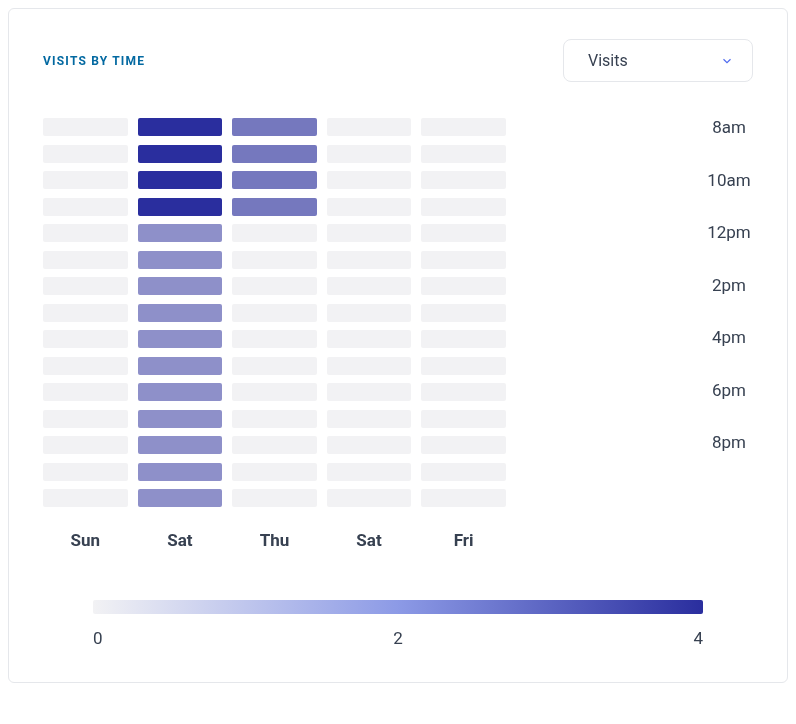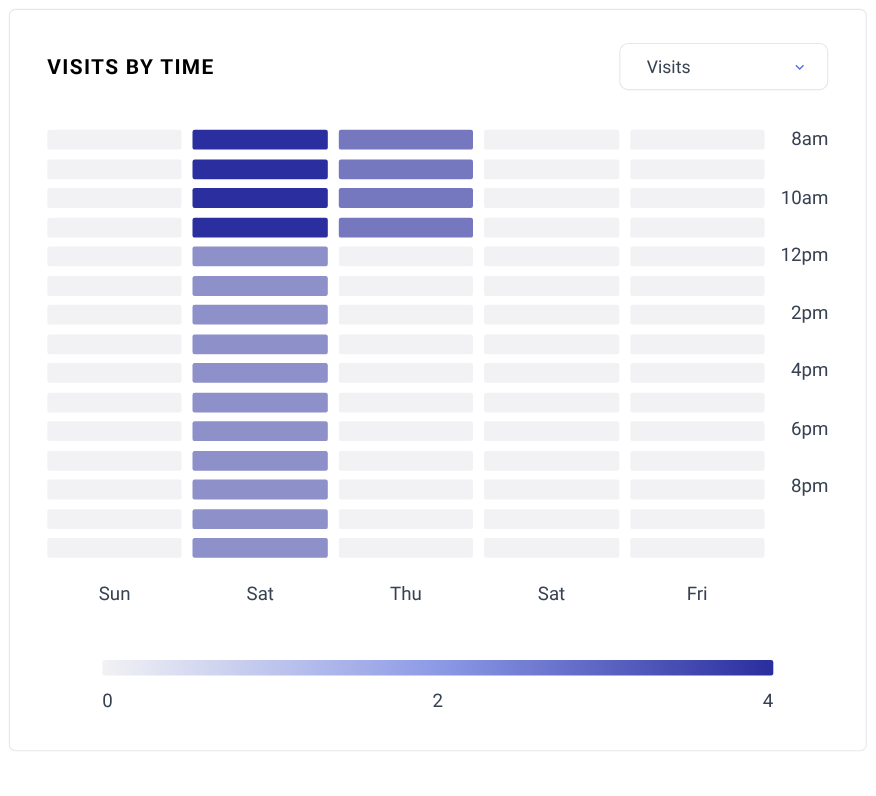--- a/index.html
+++ b/index.html
@@ -15,24 +15,24 @@
     background: #fff;
     padding: 30px 34px 34px 34px;
   }
   .header {
     display: flex;
     justify-content: space-between;
     align-items: center;
     margin-bottom: 36px;
   }
   .title {
-    font-size: 19px;
+    font-size: 12px;
     font-weight: 700;
     letter-spacing: 1.2px;
-    color: #000000;
+    color: #0369a1;
     text-transform: uppercase;
   }
   .dropdown {
     display: flex;
     align-items: center;
     justify-content: space-between;
     border: 1px solid #E5E7EB;
     border-radius: 8px;
     padding: 11px 18px 11px 24px;
     min-width: 190px;
@@ -42,22 +42,23 @@
   }
   .dropdown svg { width: 14px; height: 14px; stroke: #4F6BEF; stroke-width: 2; fill: none; }
 
   .heatmap-area {
     display: flex;
     align-items: flex-start;
   }
   .grid {
     flex: 1;
     display: grid;
-    grid-template-columns: repeat(5, 1fr);
+    grid-template-columns: repeat(7, 1fr);
     column-gap: 10px;
+    font-weight: bold;
   }
   .col {
     display: flex;
     flex-direction: column;
   }
   .cell {
     height: 18px;
     margin-bottom: 8.5px;
     border-radius: 2px;
   }
@@ -65,20 +66,21 @@
     text-align: center;
     font-size: 17px;
     color: #374151;
     margin-top: 14px;
   }
   .ylabels {
     width: 58px;
     padding-left: 10px;
     display: flex;
     flex-direction: column;
+    align-items: center;
   }
   .ylabel {
     height: 52.5px;
     line-height: 18px;
     font-size: 17px;
     color: #374151;
     text-align: right;
   }
 
   .legend {

